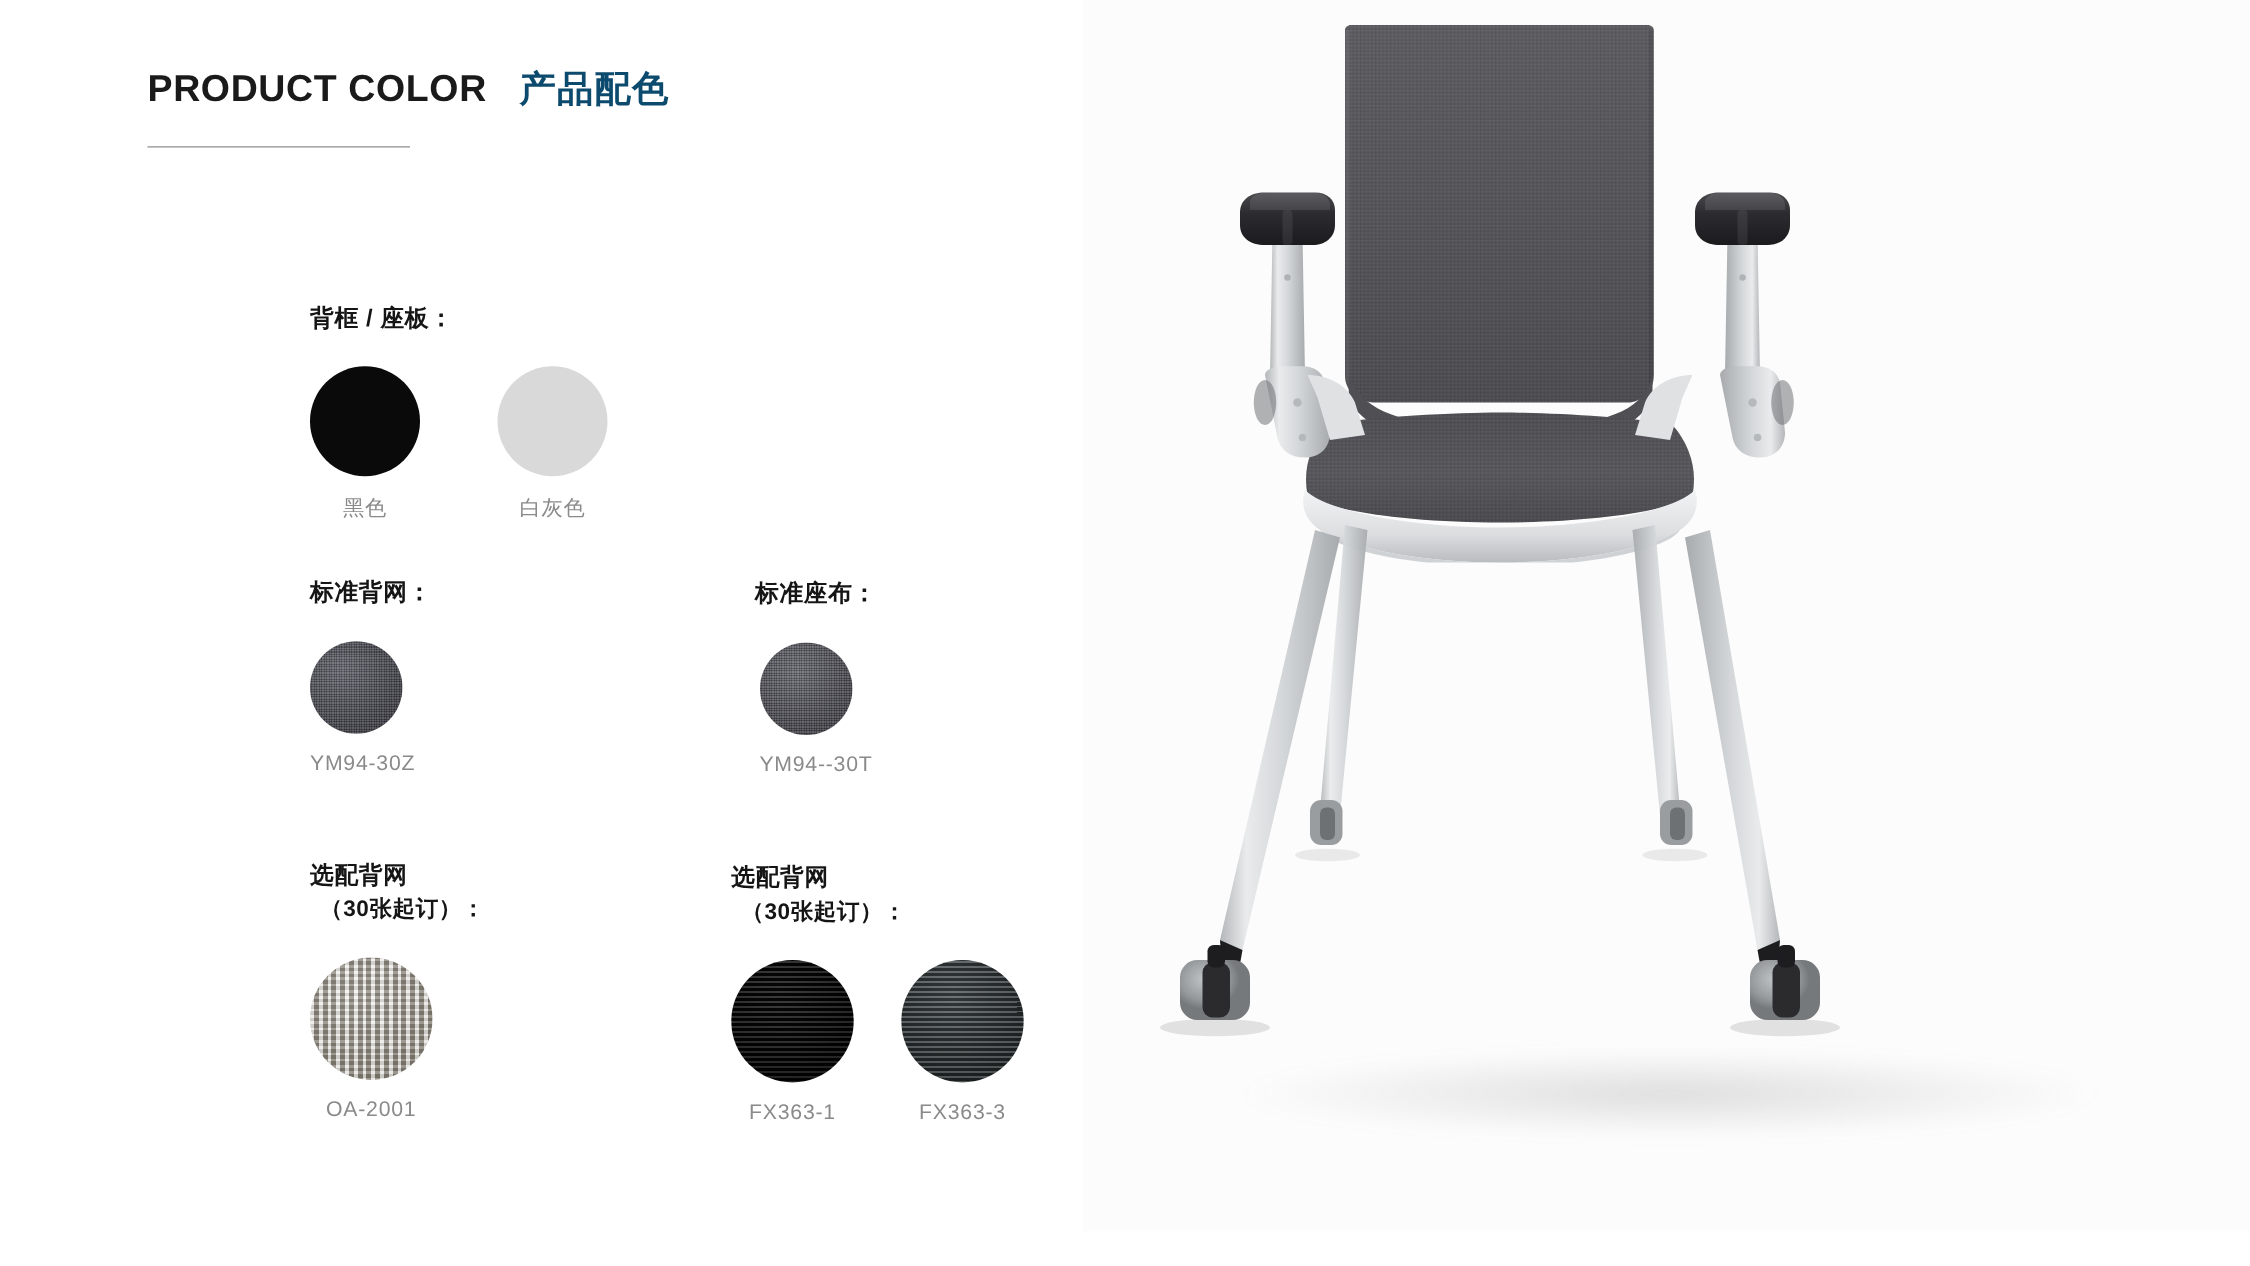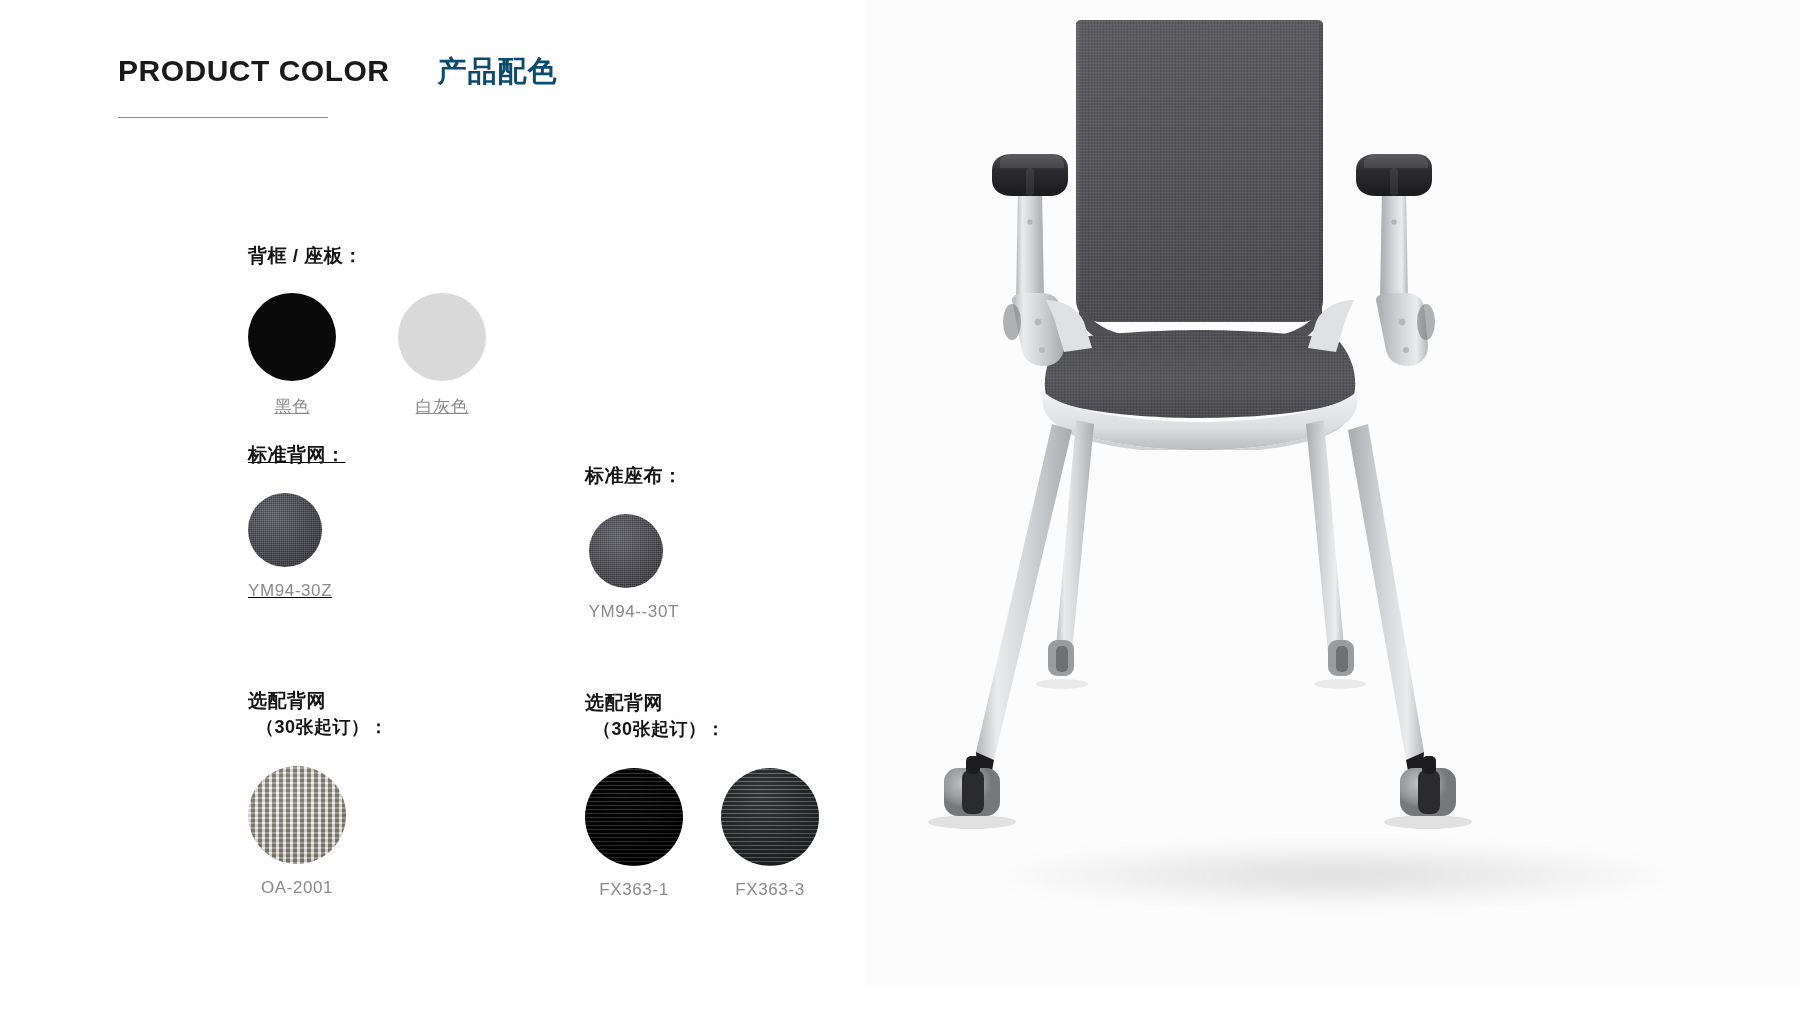--- a/index.html
+++ b/index.html
@@ -6,21 +6,21 @@
   html, body {
     width:1800px; height:1013px;
     background:#ffffff;
     font-family:"Liberation Sans", sans-serif;
     overflow:hidden;
   }
   .page { position:relative; width:1800px; height:1013px; background:#fff; }
 
   
   .header { position:absolute; left:118px; top:52px; }
-  .title-row { display:flex; align-items:baseline; white-space:nowrap;gap:22px; }
+  .title-row { display:flex; align-items:baseline; white-space:nowrap; }
   .title-en {
     font-size:30px; font-weight:bold; color:#1a1a1a;
     letter-spacing:0.5px;
   }
   .title-cn {
     font-size:29px; font-weight:bold; color:#0c4a6e;
     margin-left:26px; letter-spacing:1px;
   }
   .title-rule {
     margin-top:25px; width:210px; height:1px; background:#8e8e8e;
@@ -40,21 +40,21 @@
   .chip { text-align:center; }
   .chip-dot {
     border-radius:50%;
     background-repeat:repeat;
     box-shadow:0 0 0 0 rgba(0,0,0,0);
   }
   .chip-label {
     margin-top:14px; font-size:17px; color:#8a8a8a;
     letter-spacing:0.6px; white-space:nowrap;
   }
-  .chip-label.cn { font-size:17px;text-decoration:underline; }
+  .chip-label.cn { font-size:17px; }
 
   
   .dot-solid { width:88px; height:88px; }
 
   
   .dot-fab { width:74px; height:74px; }
   .dot-fab-lg { width:98px; height:98px; }
 
   
   .tex-woven {
@@ -136,31 +136,31 @@
           <div class="chip-dot dot-solid" style="background:#0a0a0a;"></div>
           <div class="chip-label cn">黑色</div>
         </div>
         <div class="chip">
           <div class="chip-dot dot-solid" style="background:#d9d9d9;"></div>
           <div class="chip-label cn">白灰色</div>
         </div>
       </div>
     </div>
 
-    <div class="group" style="left:248px; top:442px;text-decoration:underline;">
+    <div class="group" style="left:248px; top:462px;">
       <div class="group-head">标准背网：</div>
       <div class="chips" style="margin-top:24px; gap:62px;">
         <div class="chip">
           <div class="chip-dot dot-fab tex-woven"></div>
           <div class="chip-label">YM94-30Z</div>
         </div>
       </div>
     </div>
 
-    <div class="group" style="left:585px; top:463px;">
+    <div class="group" style="left:604px; top:463px;">
       <div class="group-head">标准座布：</div>
       <div class="chips" style="margin-top:24px; gap:62px;justify-content:center;">
         <div class="chip">
           <div class="chip-dot dot-fab tex-woven2"></div>
           <div class="chip-label">YM94--30T</div>
         </div>
       </div>
     </div>
 
     <div class="group" style="left:248px; top:688px;">

